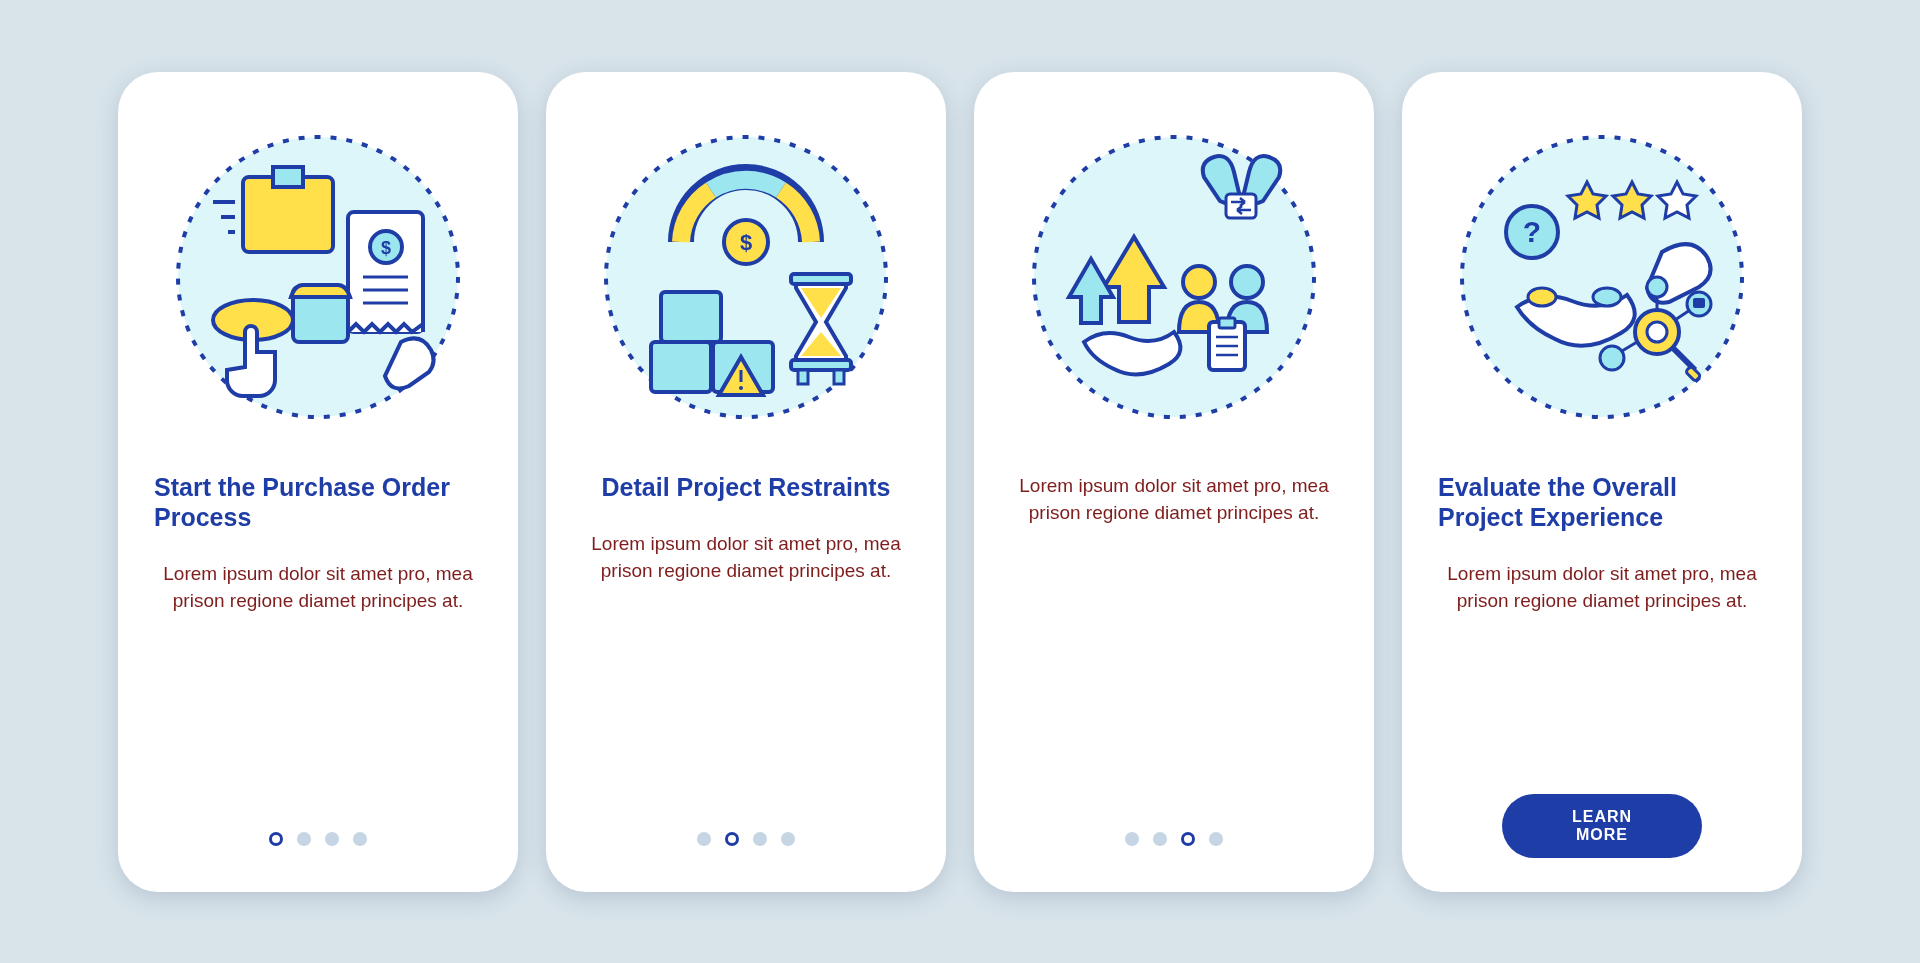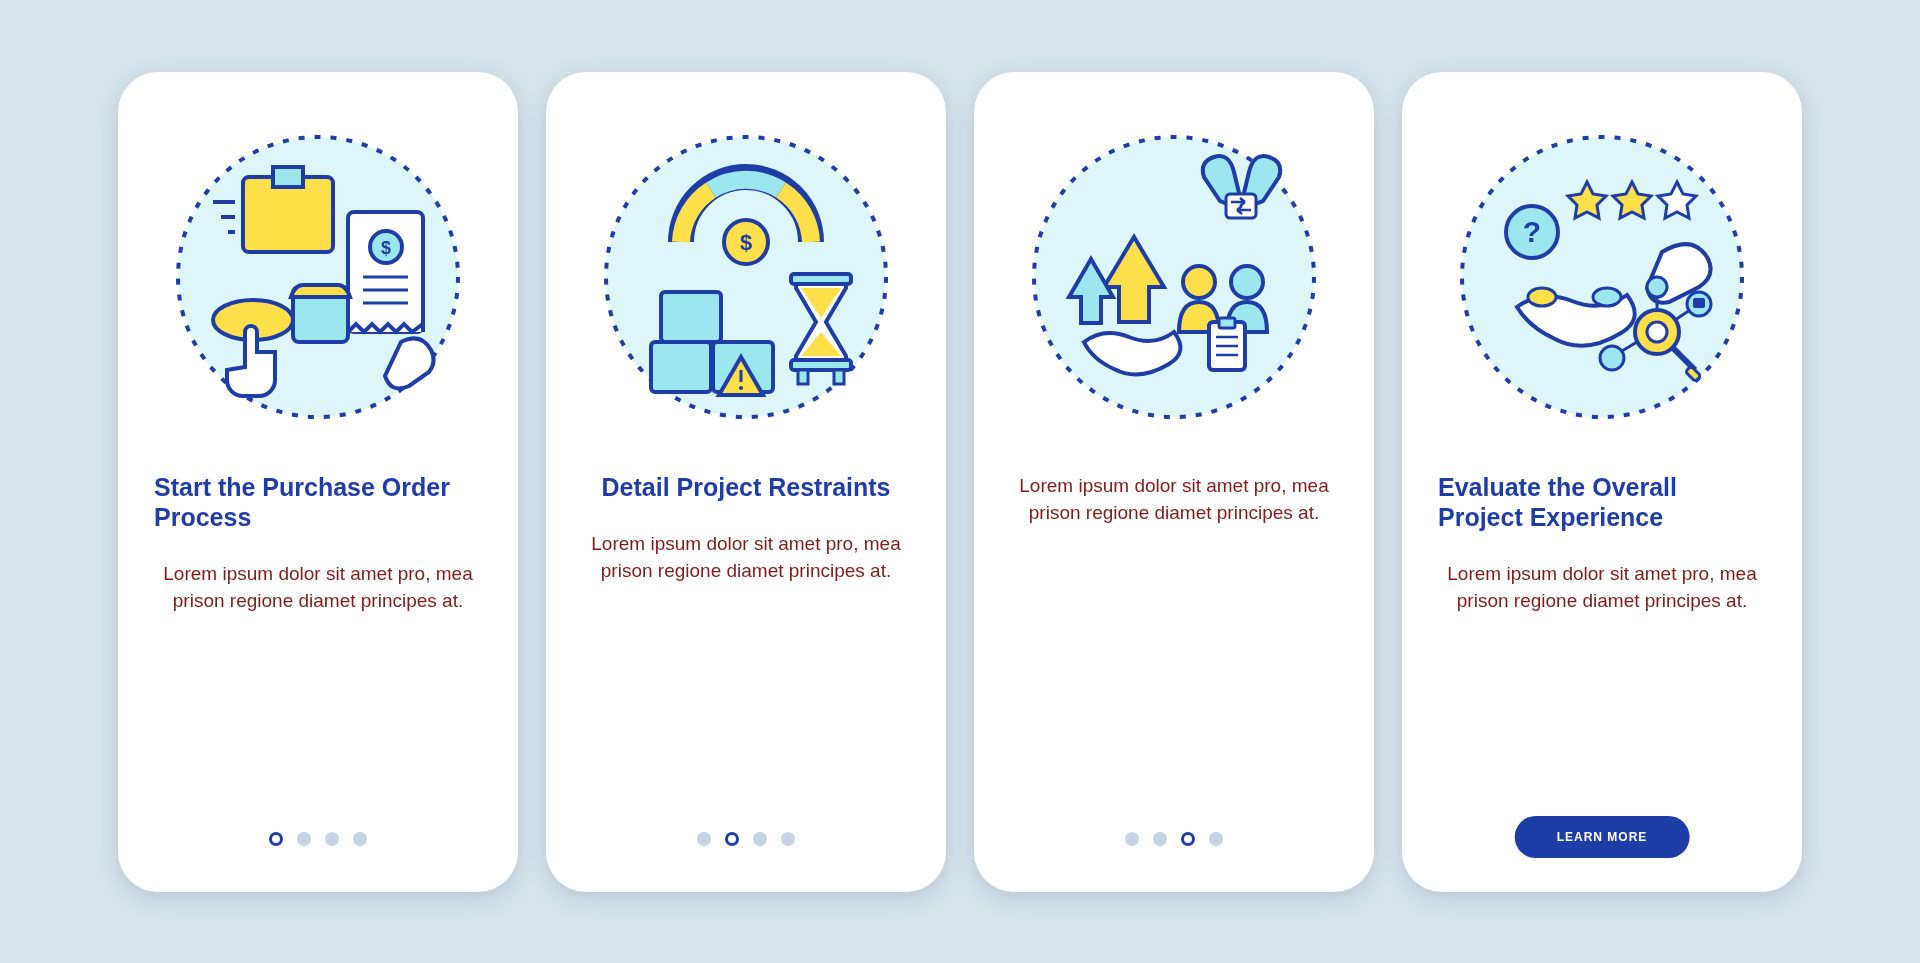--- a/index.html
+++ b/index.html
@@ -69,21 +69,21 @@
   .learn-btn {
     position: absolute;
     bottom: 34px;
     left: 50%;
     transform: translateX(-50%);
     background: #1f3da6;
     color: #fff;
     border: none;
     border-radius: 999px;
     padding: 14px 42px;
-    font-size: 12px;
+    font-size: 16px;
     font-weight: 800;
     letter-spacing: 1px;
     cursor: pointer;
   }
 </style>
 </head>
 <body>
 
 <div class="card">
   <div class="illus">

